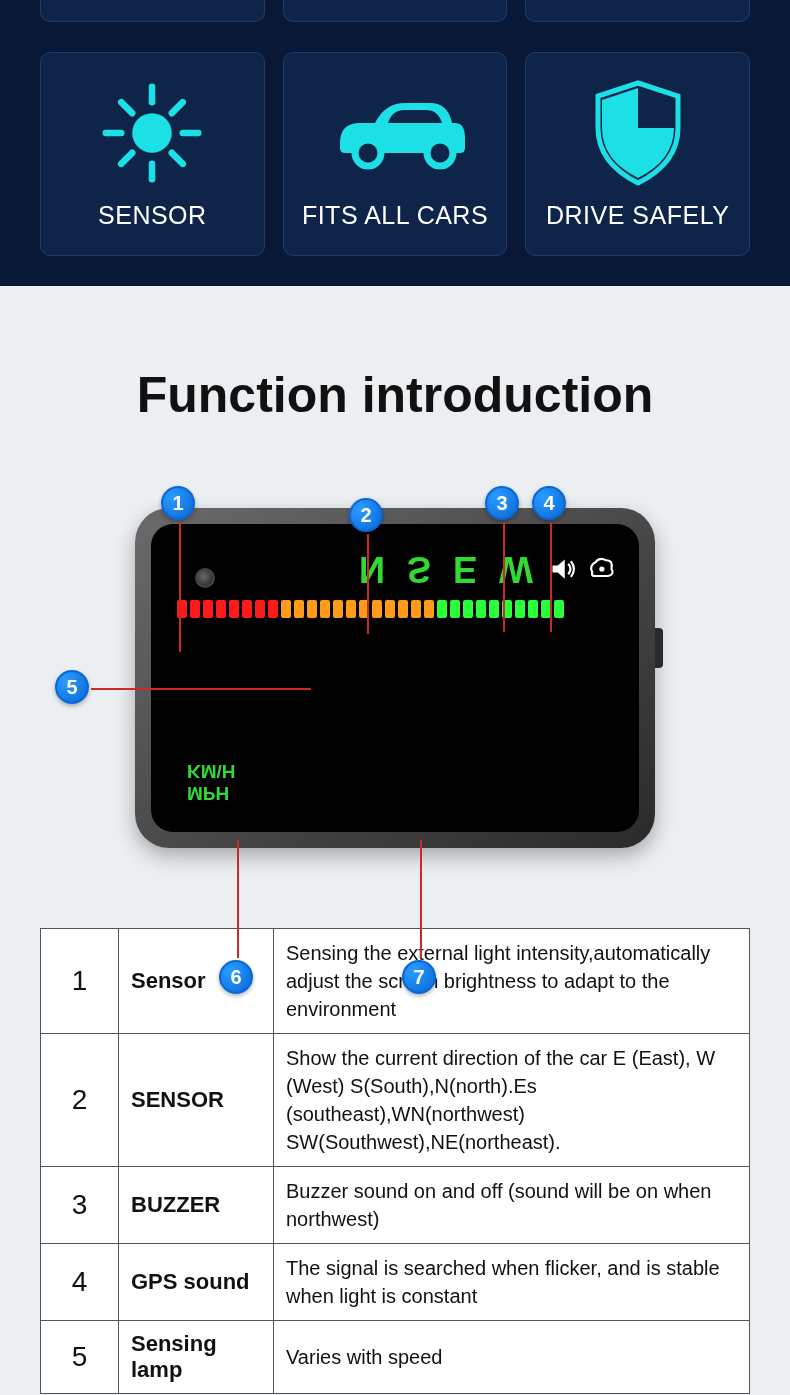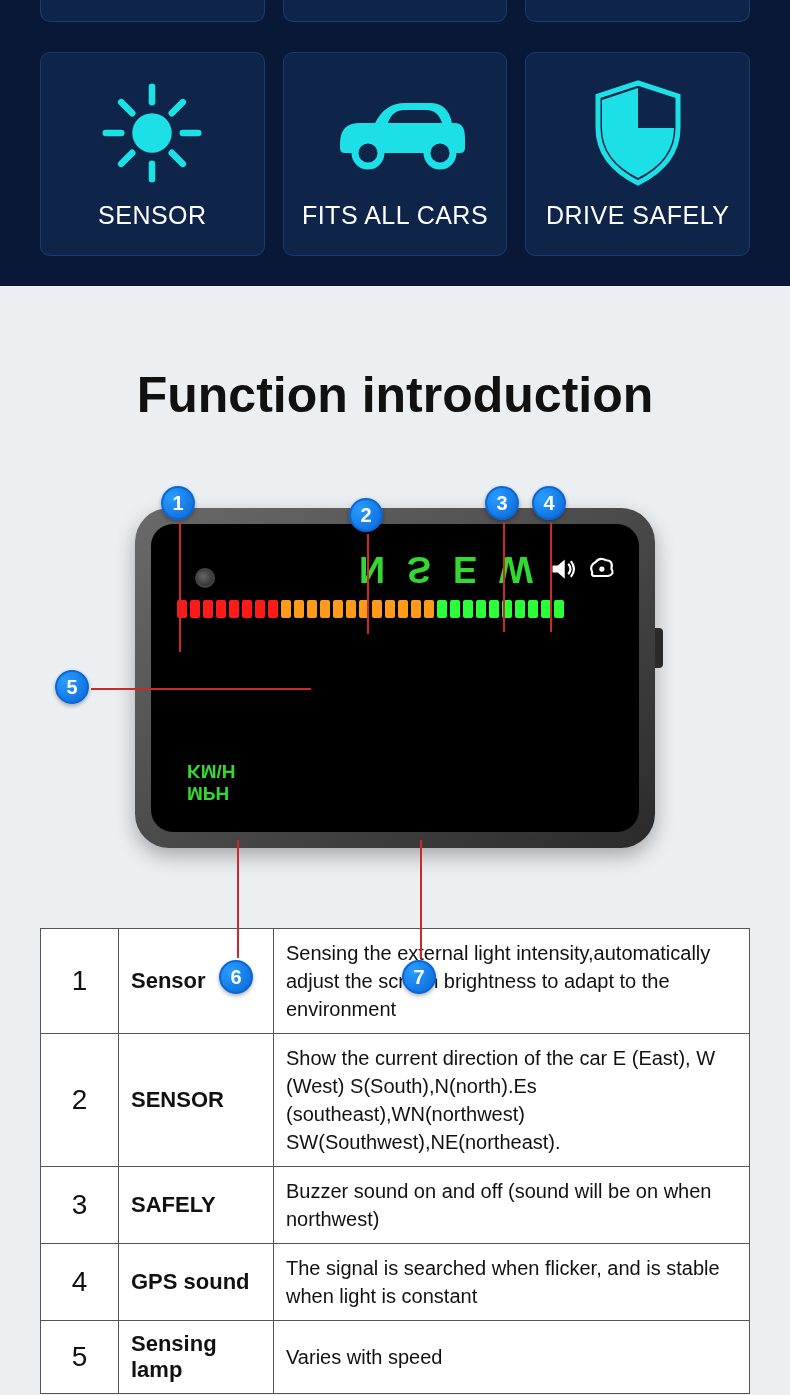--- a/index.html
+++ b/index.html
@@ -252,21 +252,21 @@
           <td class="name">Sensor</td>
           <td class="desc">Sensing the external light intensity,automatically adjust the screen brightness to adapt to the environment</td>
         </tr>
         <tr>
           <td class="num">2</td>
           <td class="name">SENSOR</td>
           <td class="desc">Show the current direction of the car E (East), W (West) S(South),N(north).Es (southeast),WN(northwest) SW(Southwest),NE(northeast).</td>
         </tr>
         <tr>
           <td class="num">3</td>
-          <td class="name">SAFELY</td>
+          <td class="name">BUZZER</td>
           <td class="desc">Buzzer sound on and off (sound will be on when northwest)</td>
         </tr>
         <tr>
           <td class="num">4</td>
           <td class="name">GPS sound</td>
           <td class="desc">The signal is searched when flicker, and is stable when light is constant</td>
         </tr>
         <tr>
           <td class="num">5</td>
           <td class="name">Sensing lamp</td>

